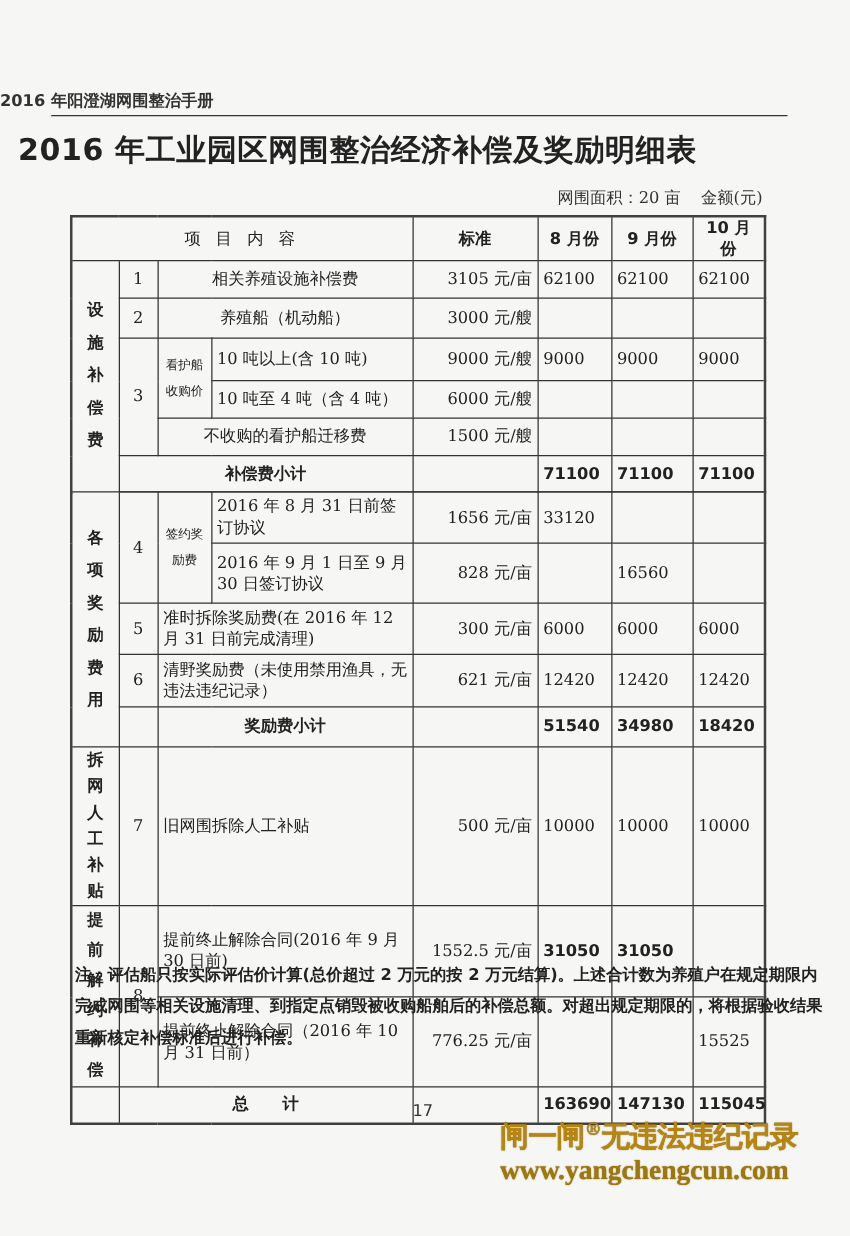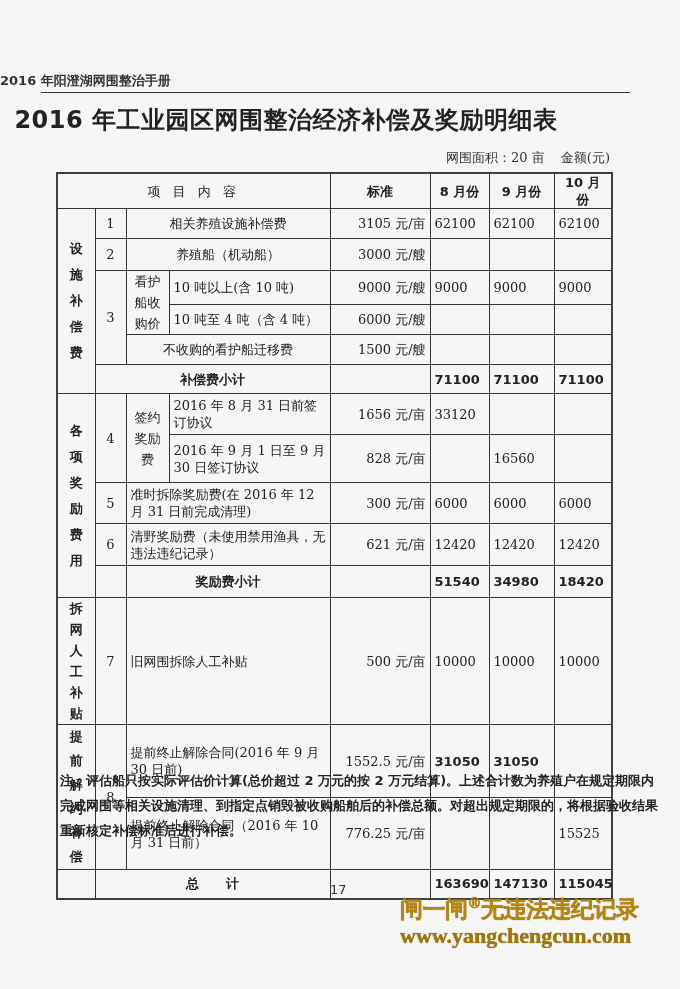--- a/index.html
+++ b/index.html
@@ -29,21 +29,21 @@
     border-collapse:collapse; table-layout:fixed;
     font-size:13px; color:#222;
     border:2px solid #404040;
   }
   table.grid td, table.grid th { border:1px solid #333; padding:0 4px; line-height:17px; }
   th { font-weight:normal; }
   .c { text-align:center; }
   .r { text-align:right; }
   .l { text-align:left; }
   .cat { text-align:center; font-family:"DejaVu Sans","Liberation Sans",sans-serif; font-weight:bold; line-height:26px !important; padding:0 6px !important; }
-  .sub { text-align:center; line-height:21px !important; font-size:13px; padding:0 2px !important;}
+  .sub { text-align:center; line-height:21px !important; font-size:10px; padding:0 2px !important;}
   .bold { font-weight:bold; font-family:"DejaVu Sans","Liberation Sans",sans-serif; }
   .num { text-align:left; padding-right:6px !important; }
   .note {
     position:absolute; left:40px; width:600px; top:768px; font-size:13px; line-height:25px;
     font-family:"DejaVu Sans","Liberation Sans",sans-serif; font-weight:bold; color:#222;margin-left:20px;
   }
   .pageno { position:absolute; left:330px; top:882px; font-size:13px; font-family:"DejaVu Sans","Liberation Sans",sans-serif; color:#333; }
   .wm1 { position:absolute; left:400px; top:894px; font-size:23px; font-weight:bold; color:#b8860b; font-family:"DejaVu Serif","Liberation Serif",serif; letter-spacing:-0.5px; text-shadow:0 0 1px #6b4e00; }
   .wm1 sup { font-size:14px; }
   .wm2 { position:absolute; left:400px; top:923px; font-size:22px; font-weight:bold; color:#a0780a; font-family:"Liberation Serif","DejaVu Serif",serif; text-shadow:0 0 1px #6b4e00; }

